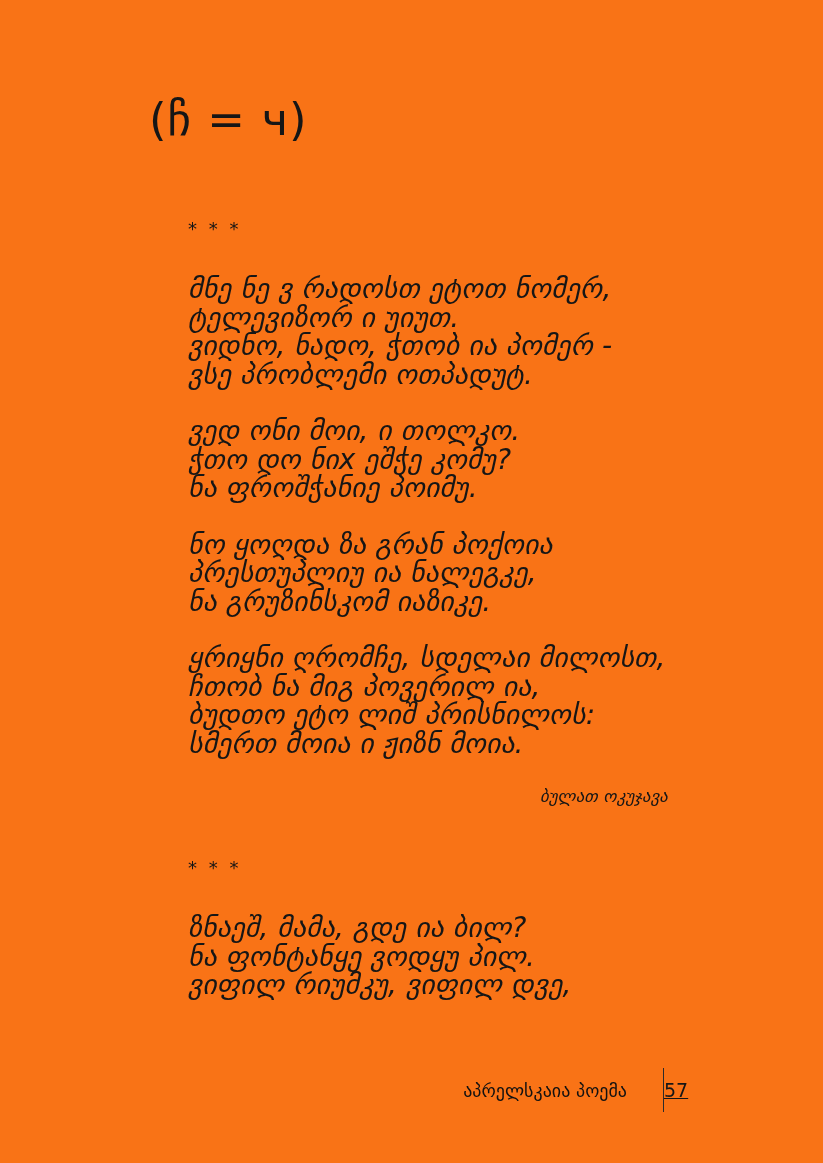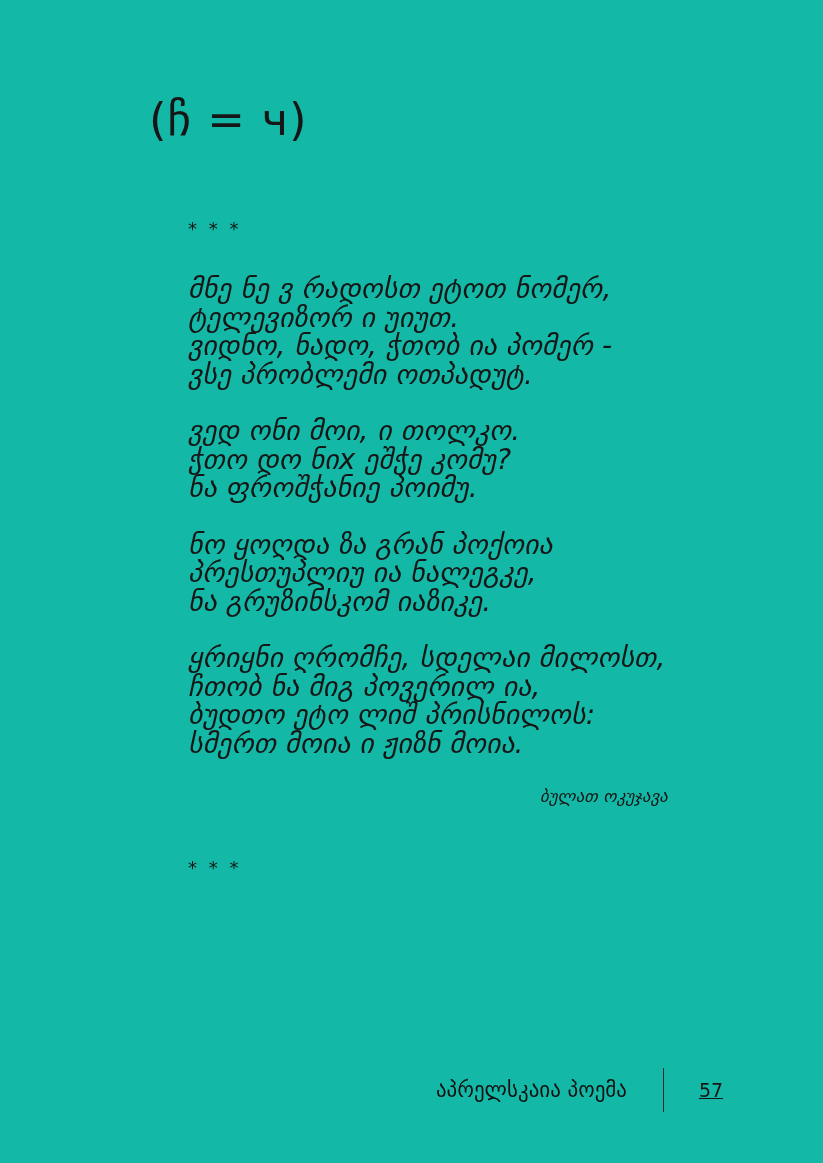--- a/index.html
+++ b/index.html
@@ -4,21 +4,21 @@
 <style>
   html, body {
     margin: 0;
     padding: 0;
     background: #ffffff;
   }
   .page {
     position: relative;
     width: 823px;
     height: 1163px;
-    background: #14b8a6;
+    background: #f97316;
     color: #161616;
     font-family: "DejaVu Sans", "Liberation Sans", sans-serif;
     overflow: hidden;
   }
   .chapter-heading {
     position: absolute;
     left: 149px;
     top: 92px;
     font-size: 45px;
     line-height: 1.25;
@@ -60,32 +60,32 @@
   }
   .footer {
     position: absolute;
     top: 1068px;
     right: 65px;
     display: flex;
     align-items: center;
     height: 44px;
   }
   .running-title {
-    font-size: 21px;
+    font-size: 18px;
     margin-right: 36px;
     color: #111111;
   }
   .footer-rule {
     width: 1px;
     height: 44px;
     background: #2b2b2b;
   }
   .page-number {
     width: 94px;
-    text-align: center;
+    text-align: left;
     font-size: 19px;
     text-decoration: underline;
   }
 </style>
 </head>
 <body>
 
 <div class="page">
 
   <div class="chapter-heading">(ჩ = ч)</div>
@@ -117,20 +117,25 @@
       <div class="line">ყრიყნი ღრომჩე, სდელაი მილოსთ,</div>
       <div class="line">ჩთობ ნა მიგ პოვერილ ია,</div>
       <div class="line">ბუდთო ეტო ლიშ პრისნილოს:</div>
       <div class="line">სმერთ მოია ი ჟიზნ მოია.</div>
     </div>
 
     <div class="attribution">ბულათ ოკუჯავა</div>
 
     <div class="separator separator-2">* * *</div>
 
+    <div class="stanza">
+      <div class="line">ზნაეშ, მამა, გდე ია ბილ?</div>
+      <div class="line">ნა ფონტანყე ვოდყუ პილ.</div>
+      <div class="line">ვიფილ რიუმკუ, ვიფილ დვე,</div>
+    </div>
 
   </div>
 
   <div class="footer">
     <span class="running-title">აპრელსკაია პოემა</span>
     <span class="footer-rule"></span>
     <span class="page-number">57</span>
   </div>
 
 </div>

